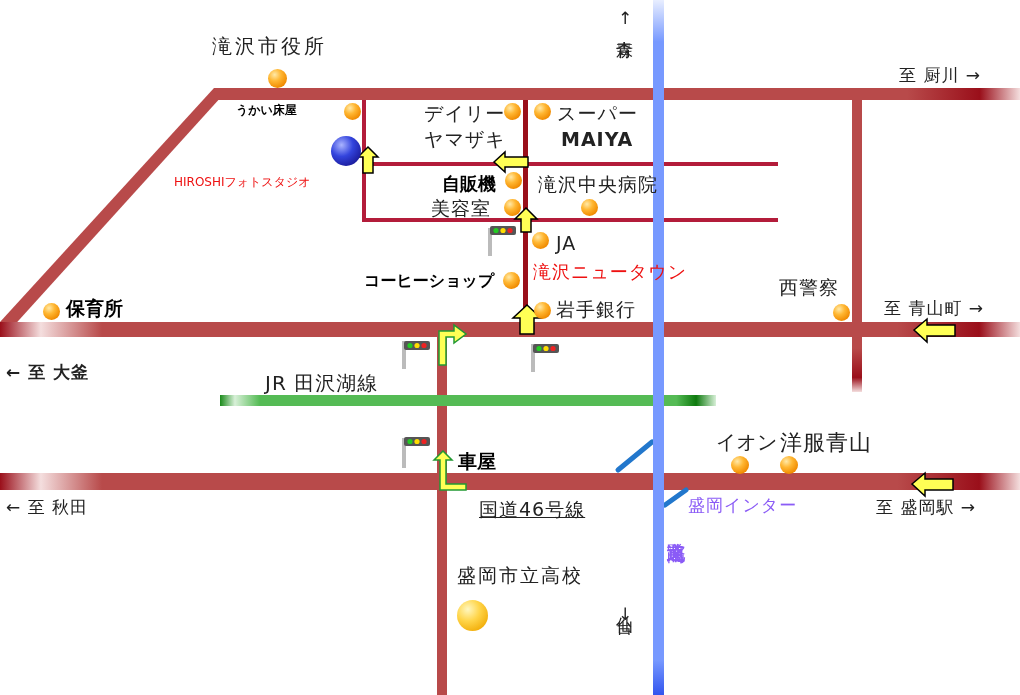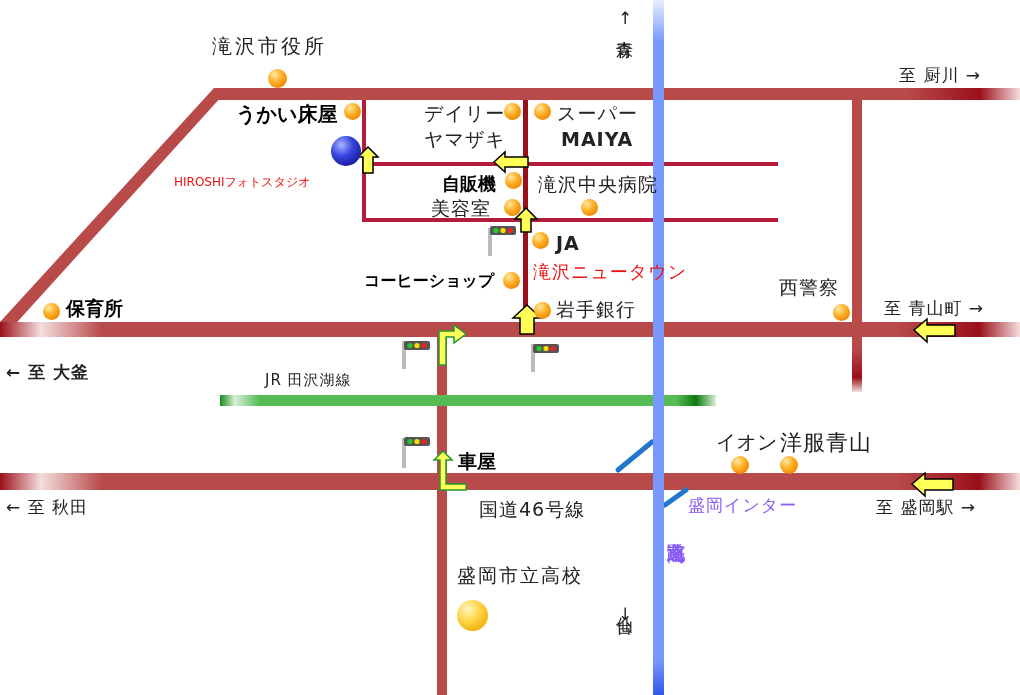--- a/index.html
+++ b/index.html
@@ -158,43 +158,43 @@
   <div class="dot" style="left:532px;top:232px;width:17px;height:17px;"></div>
   <div class="dot" style="left:503px;top:272px;width:17px;height:17px;"></div>
   <div class="dot" style="left:534px;top:302px;width:17px;height:17px;"></div>
   <div class="dot" style="left:833px;top:304px;width:17px;height:17px;"></div>
   <div class="dot" style="left:43px;top:303px;width:17px;height:17px;"></div>
   <div class="dot" style="left:731px;top:456px;width:18px;height:18px;"></div>
   <div class="dot" style="left:780px;top:456px;width:18px;height:18px;"></div>
   <div class="dot dot-yellow" style="left:457px;top:600px;width:31px;height:31px;"></div>
 
   <span class="lbl" style="left:212px;top:36px;font-size:20px;letter-spacing:3px;">滝沢市役所</span>
-  <span class="lbl bold" style="left:236px;top:104px;font-size:20px;letter-spacing:0;">うかい床屋</span>
+  <span class="lbl bold" style="left:236px;top:104px;font-size:12px;letter-spacing:0;">うかい床屋</span>
   <span class="lbl red" style="left:174px;top:176px;font-size:12px;letter-spacing:0;">HIROSHIフォトスタジオ</span>
 
   <span class="lbl" style="left:424px;top:104px;">デイリー</span>
   <span class="lbl" style="left:424px;top:130px;">ヤマザキ</span>
   <span class="lbl" style="left:557px;top:104px;">スーパー</span>
   <span class="lbl" style="left:561px;top:130px;font-weight:bold;">MAIYA</span>
 
   <span class="lbl bold" style="left:442px;top:175px;font-size:18px;letter-spacing:0;">自販機</span>
   <span class="lbl" style="left:431px;top:199px;">美容室</span>
   <span class="lbl" style="left:538px;top:175px;">滝沢中央病院</span>
-  <span class="lbl" style="left:556px;top:234px;font-weight:bold;">JA</span>
+  <span class="lbl" style="left:556px;top:234px;">JA</span>
   <span class="lbl red" style="left:533px;top:263px;font-size:18px;">滝沢ニュータウン</span>
   <span class="lbl bold" style="left:364px;top:273px;font-size:16px;letter-spacing:0;">コーヒーショップ</span>
   <span class="lbl" style="left:556px;top:300px;">岩手銀行</span>
   <span class="lbl" style="left:779px;top:278px;">西警察</span>
   <span class="lbl bold" style="left:66px;top:299px;font-size:19px;letter-spacing:0;">保育所</span>
 
-  <span class="lbl" style="left:265px;top:373px;font-size:15px;">JR 田沢湖線</span>
+  <span class="lbl" style="left:265px;top:373px;font-size:20px;">JR 田沢湖線</span>
   <span class="lbl bold" style="left:458px;top:452px;font-size:19px;letter-spacing:0;">車屋</span>
   <span class="lbl" style="left:716px;top:432px;font-size:20px;letter-spacing:0;">イオン</span>
   <span class="lbl" style="left:780px;top:432px;font-size:22px;">洋服青山</span>
-  <span class="lbl" style="left:479px;top:500px;">国道46号線</span>
+  <span class="lbl" style="left:479px;top:500px;text-decoration:underline;">国道46号線</span>
   <span class="lbl blue" style="left:688px;top:497px;font-size:17px;">盛岡インター</span>
   <span class="lbl" style="left:457px;top:566px;font-size:19px;letter-spacing:2px;">盛岡市立高校</span>
   <span class="lbl blue vert" style="left:667px;top:528px;font-size:19px;">東北高速道路</span>
 
   <span class="lbl vert" style="left:616px;top:8px;font-size:17px;">↑青森</span>
   <span class="lbl vert" style="left:616px;top:604px;font-size:17px;">仙台↓</span>
   <span class="lbl" style="left:899px;top:67px;font-size:17px;">至 厨川 →</span>
   <span class="lbl" style="left:884px;top:300px;font-size:17px;">至 青山町 →</span>
   <span class="lbl" style="left:6px;top:364px;font-size:17px;font-weight:bold;">← 至 大釜</span>
   <span class="lbl" style="left:6px;top:499px;font-size:17px;">← 至 秋田</span>

